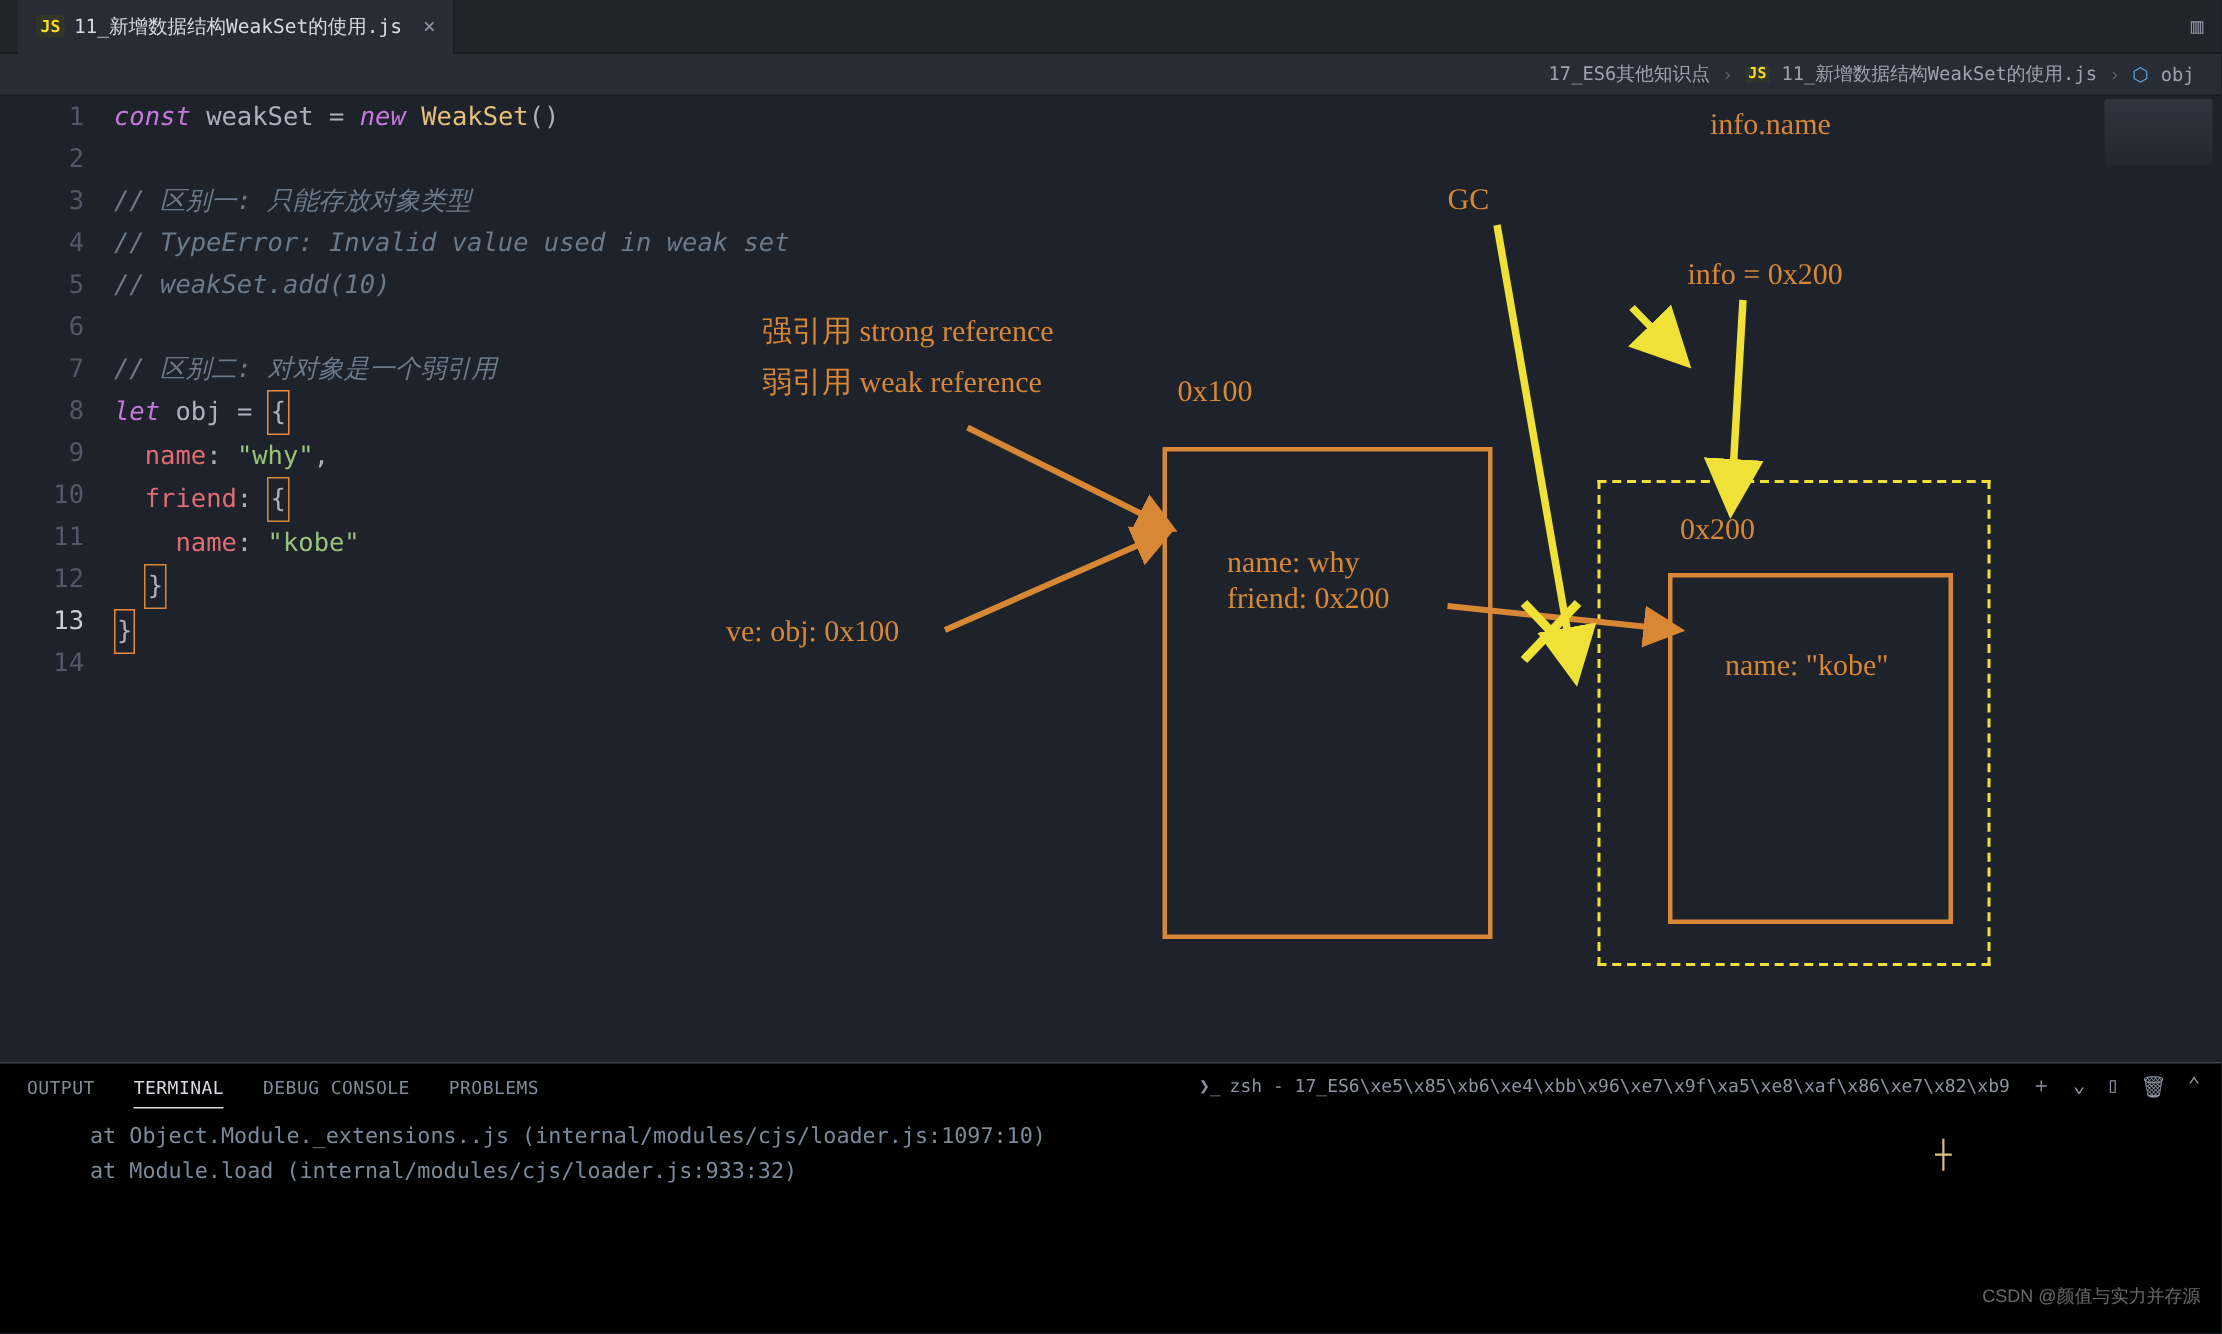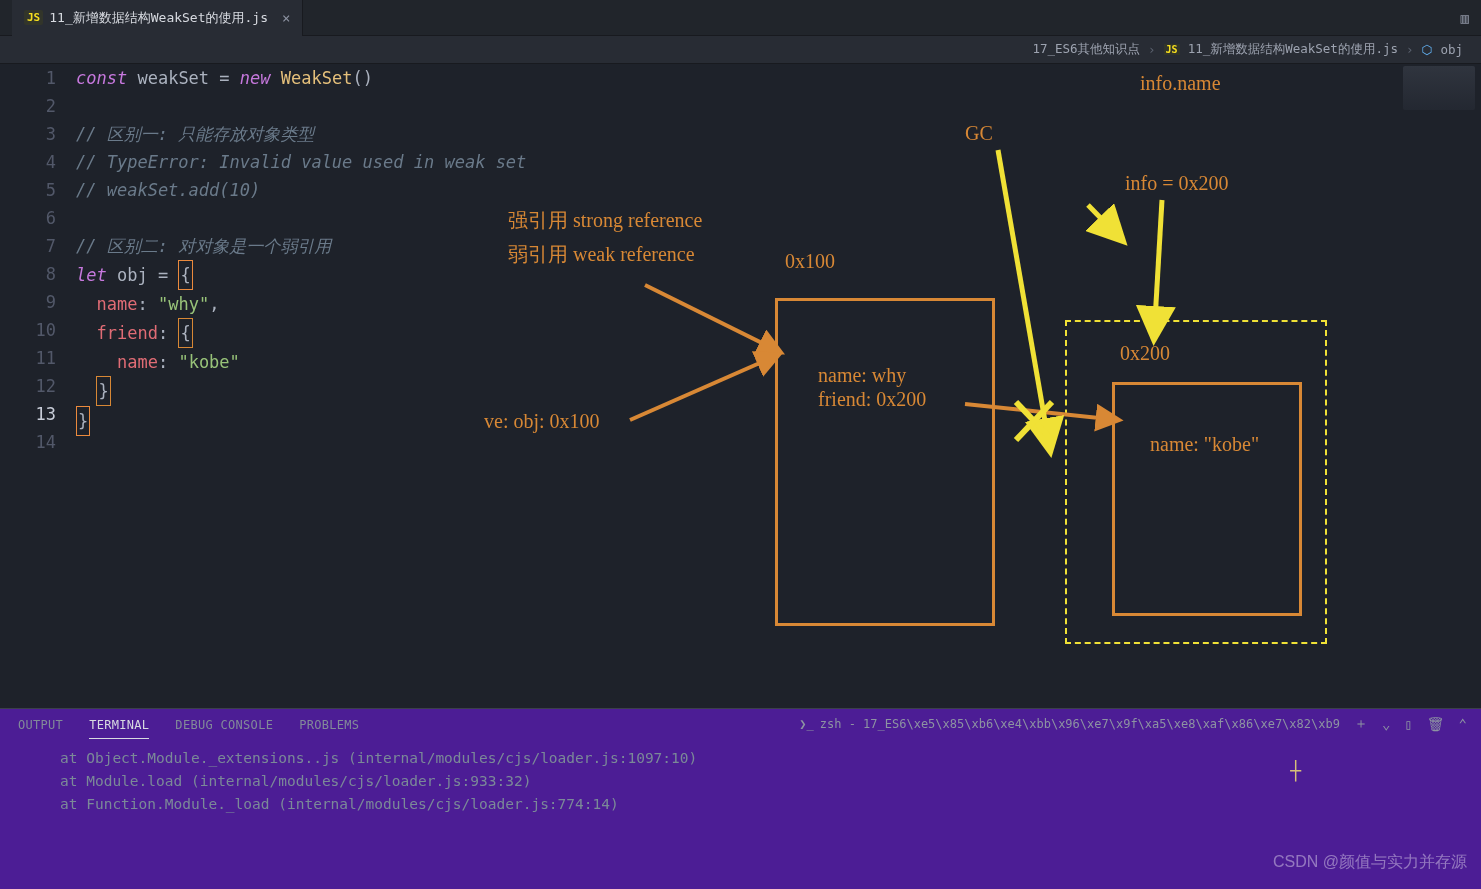--- a/index.html
+++ b/index.html
@@ -61,32 +61,32 @@
   .minimap { position:absolute; top:66px; right:6px; width:72px; height:44px; background:linear-gradient(#454b57,#2a2f3a); opacity:.45; border-radius:2px;}
 
   
   .anno { position:absolute; font-family: "Times New Roman", serif; font-size:20px; }
   .anno.orange { color:var(--accent-orange);}
   .box-orange { position:absolute; border:3px solid var(--accent-orange);}
   .box-yellow-dash { position:absolute; border:2px dashed var(--accent-yellow);}
   svg.arrows { position:absolute; top:0; left:0; pointer-events:none;}
 
   
-  .panel { position:relative; background:#4c1d95; border-top:1px solid var(--border);}
+  .panel { position:relative; background:#000000; border-top:1px solid var(--border);}
   .panel-tabs { display:flex; align-items:center; height:32px; padding:0 18px; gap:26px; font-size:12px; color:#828a99; letter-spacing:.3px;}
   .panel-tabs .ptab { cursor:pointer; padding:6px 0; }
   .panel-tabs .ptab.active { color:#d7dae0; border-bottom:1px solid #d7dae0;}
   .panel-right { position:absolute; right:14px; top:6px; display:flex; gap:14px; align-items:center; color:#8d93a2; font-size:12px;}
   .panel-right .termlabel { display:flex; gap:6px; align-items:center;}
   .panel-right .icon { font-size:14px; color:#8d93a2; cursor:pointer;}
   .terminal-out { padding:6px 18px 10px 60px; color:var(--terminal-fg); font-size:14.5px; line-height:23px; white-space:pre;}
   .terminal-out .lastline { opacity:.55;}
 
   
-  .watermark { position:absolute; right:14px; bottom:16px; color:rgba(255,255,255,.4); font-family: sans-serif; font-size:16px;}
+  .watermark { position:absolute; right:14px; bottom:16px; color:rgba(255,255,255,.4); font-family: sans-serif; font-size:12px;}
   .cross-cursor { position:absolute; right:180px; bottom:108px; color:#d6c07a; font-size:18px;}
 </style>
 </head>
 <body>
 <div id="root">
 
 <div class="tabbar">
   <div class="spacer-left"></div>
   <div class="tab">
     <span class="jsicon">JS</span>
@@ -184,19 +184,19 @@
     <span class="termlabel">
       <span>❯_</span>
       <span>zsh - 17_ES6\xe5\x85\xb6\xe4\xbb\x96\xe7\x9f\xa5\xe8\xaf\x86\xe7\x82\xb9</span>
     </span>
     <span class="icon">＋</span>
     <span class="icon">⌄</span>
     <span class="icon">▯</span>
     <span class="icon">🗑</span>
     <span class="icon">⌃</span>
   </div>
-  <div class="terminal-out" id="termout"><div>at Object.Module._extensions..js (internal/modules/cjs/loader.js:1097:10)</div><div>at Module.load (internal/modules/cjs/loader.js:933:32)</div><div>at Function.Module._load (internal/modules/cjs/loader.js:774:14)</div></div>
+  <div class="terminal-out" id="termout"><div>at Object.Module._extensions..js (internal/modules/cjs/loader.js:1097:10)</div><div>at Module.load (internal/modules/cjs/loader.js:933:32)</div></div>
 </div>
 
 <span class="cross-cursor">┼</span>
 <div class="watermark">CSDN @颜值与实力并存源</div>
 
 </div>
 
 </body></html>

